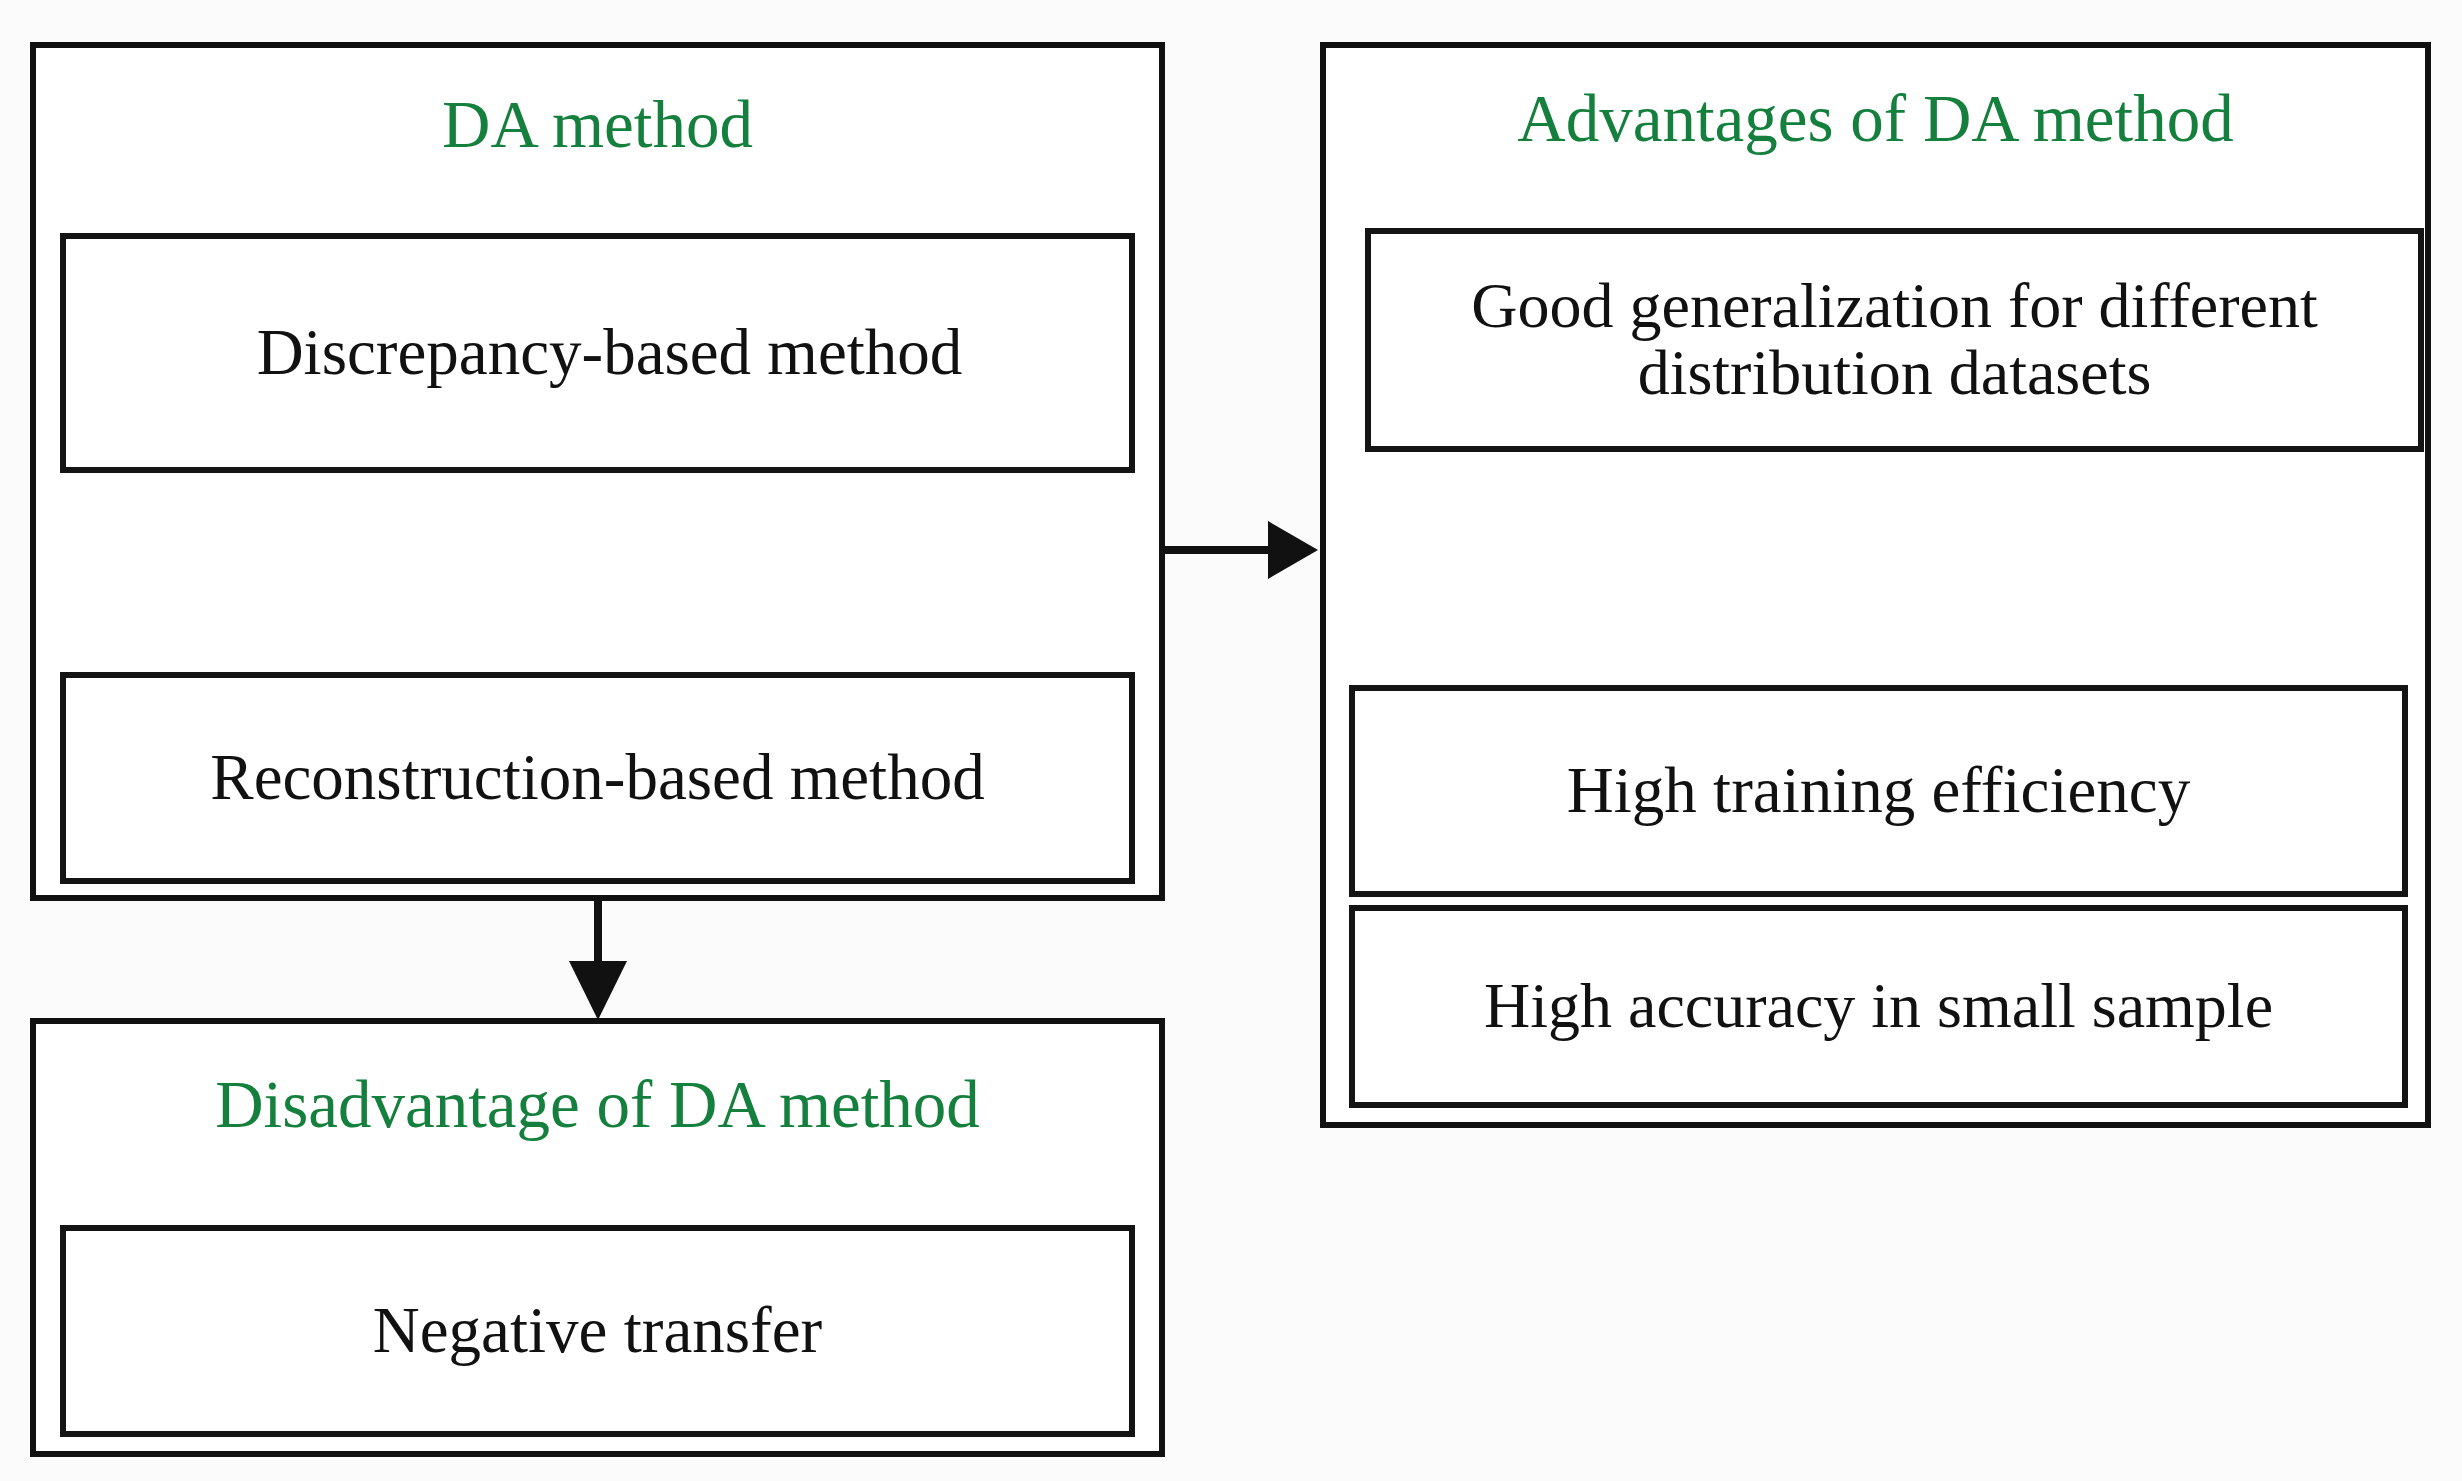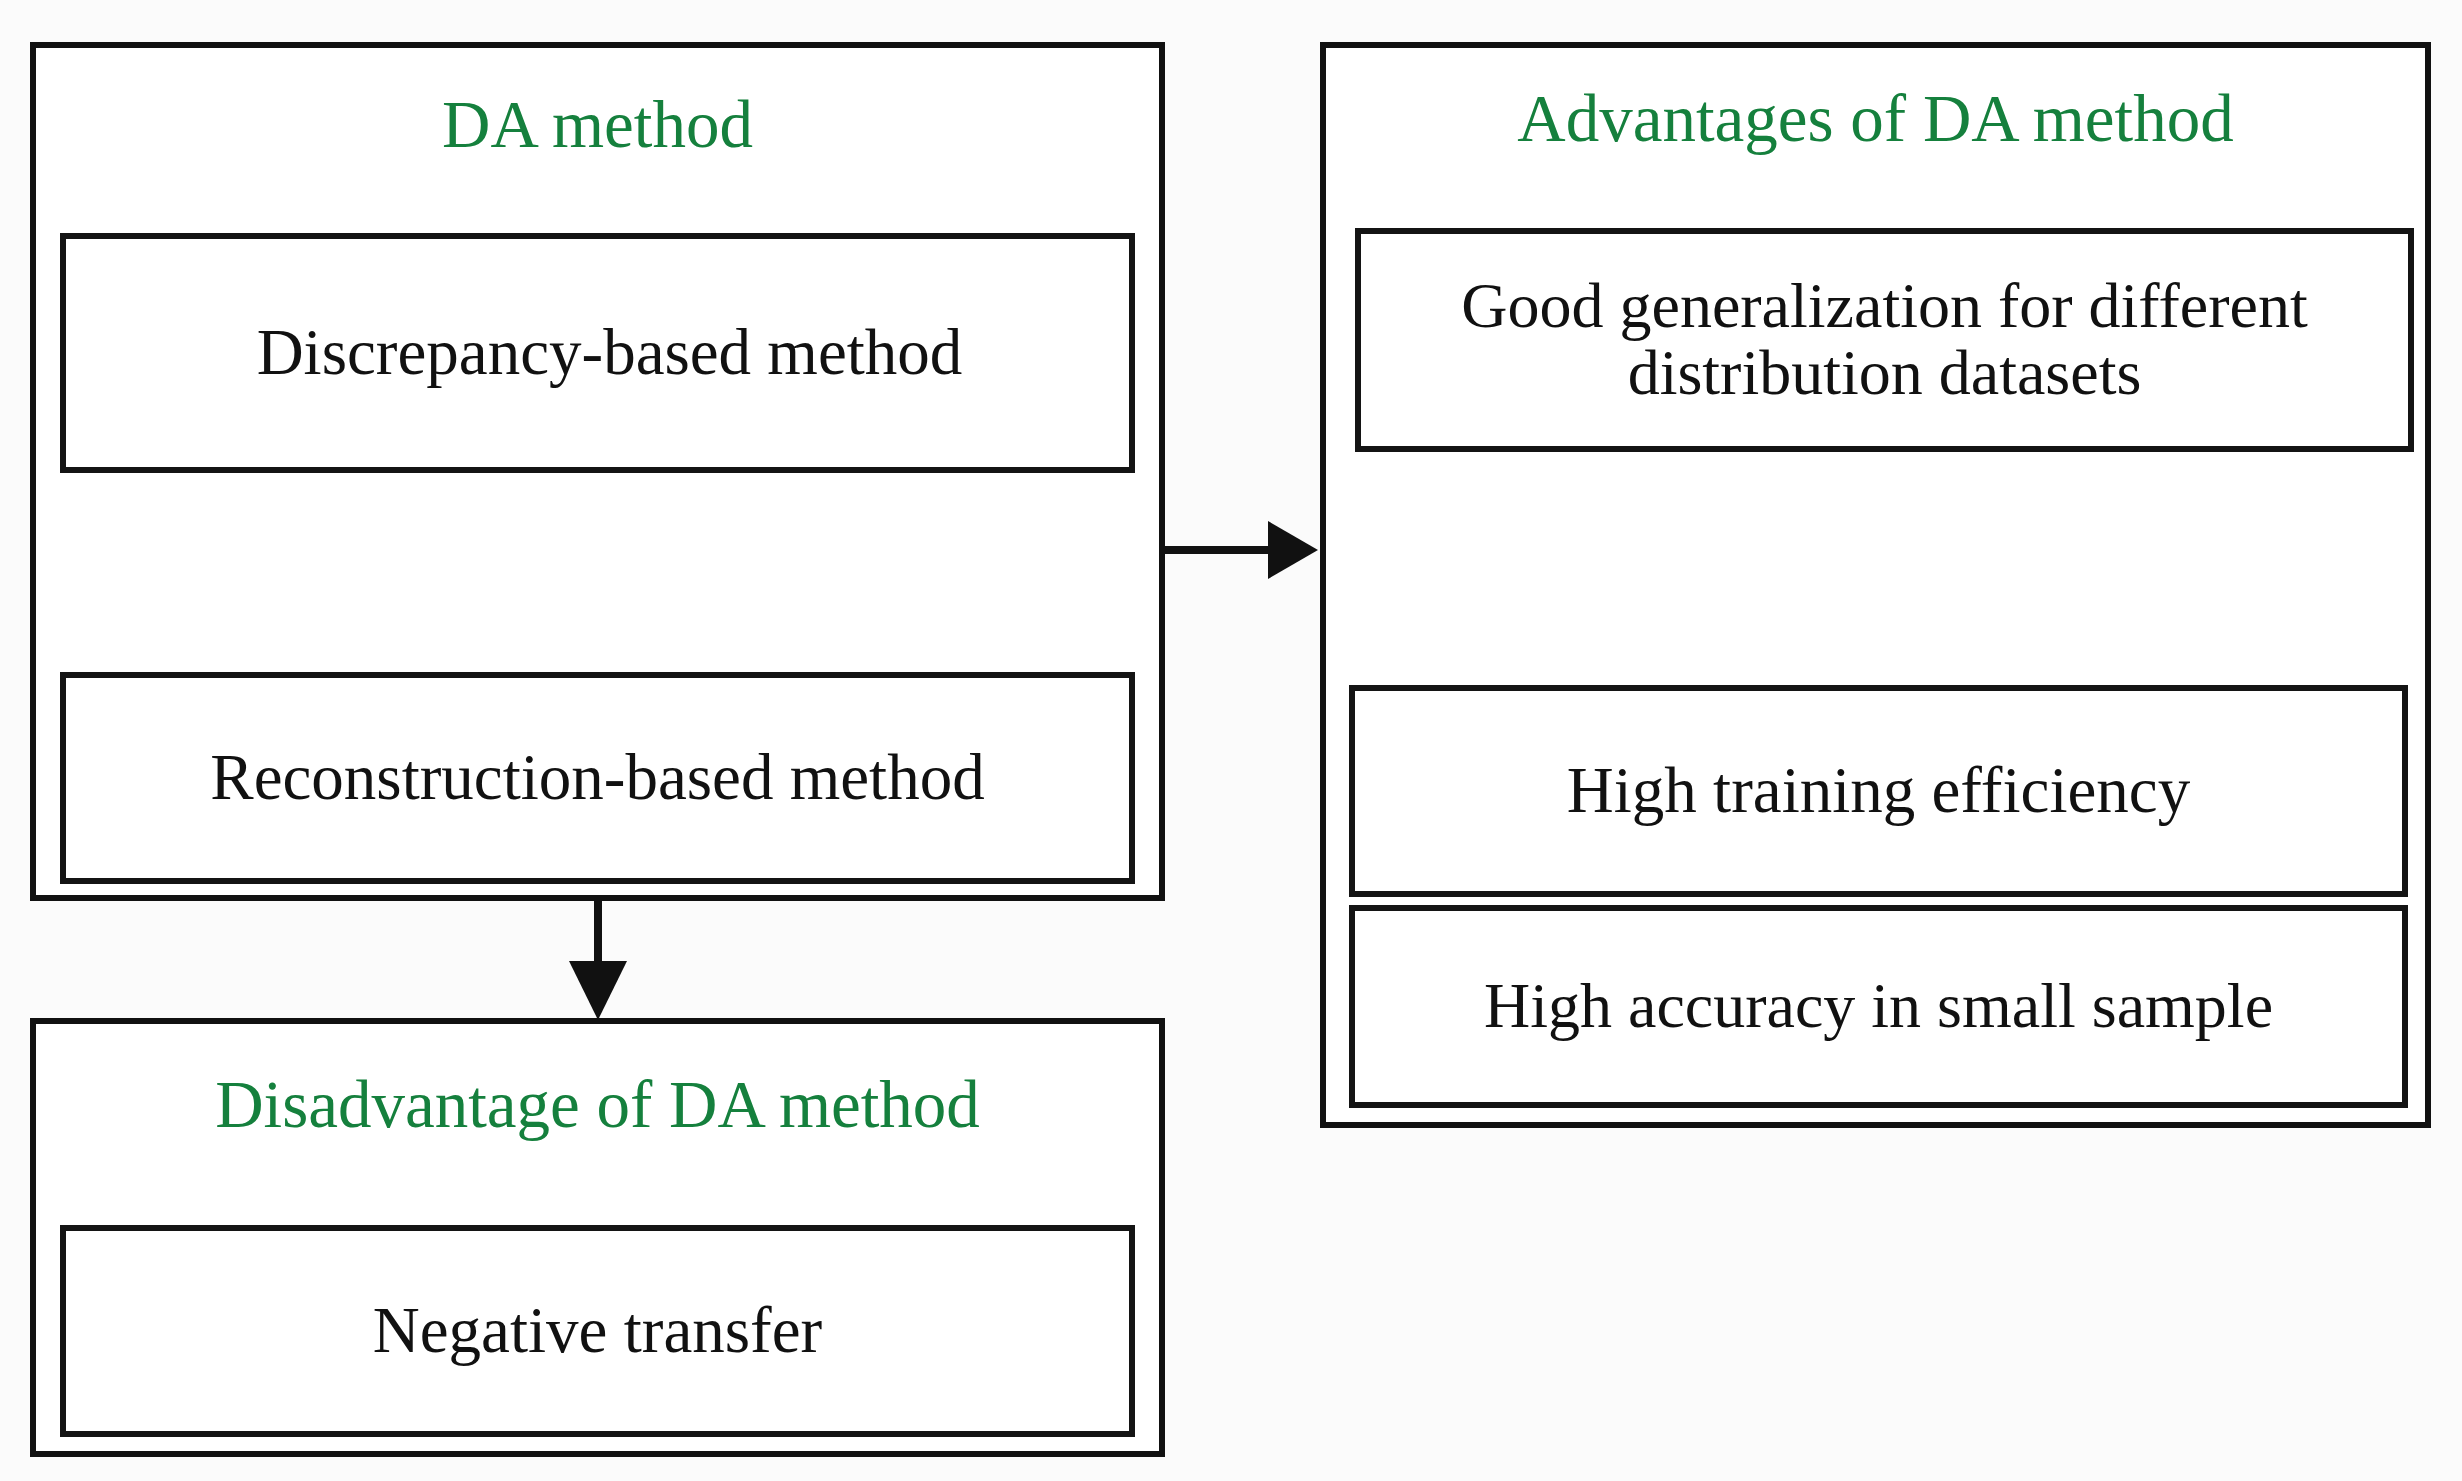--- a/index.html
+++ b/index.html
@@ -91,21 +91,21 @@
   #right-group {
     left: 1320px;
     top: 42px;
     width: 1111px;
     height: 1086px;
   }
   #right-title {
     top: 32px;
     font-size: 67px;
   }
-  #box-generalization { left: 29px; top: 180px;  width: 1059px; height: 224px; }
+  #box-generalization { left: 39px; top: 180px;  width: 1059px; height: 224px; }
   #box-lowpower       { left: 23px; top: 413px;  width: 1059px; height: 204px; }
   #box-efficiency     { left: 23px; top: 637px;  width: 1059px; height: 212px; }
   #box-accuracy       { left: 23px; top: 857px; width: 1059px; height: 203px; }
   #box-generalization .leaf-label { font-size: 64px; }
   #box-lowpower .leaf-label,
   #box-efficiency .leaf-label     { font-size: 65px; }
   #box-accuracy .leaf-label       { font-size: 64px; }
 
   
   .arrow-h-line {

